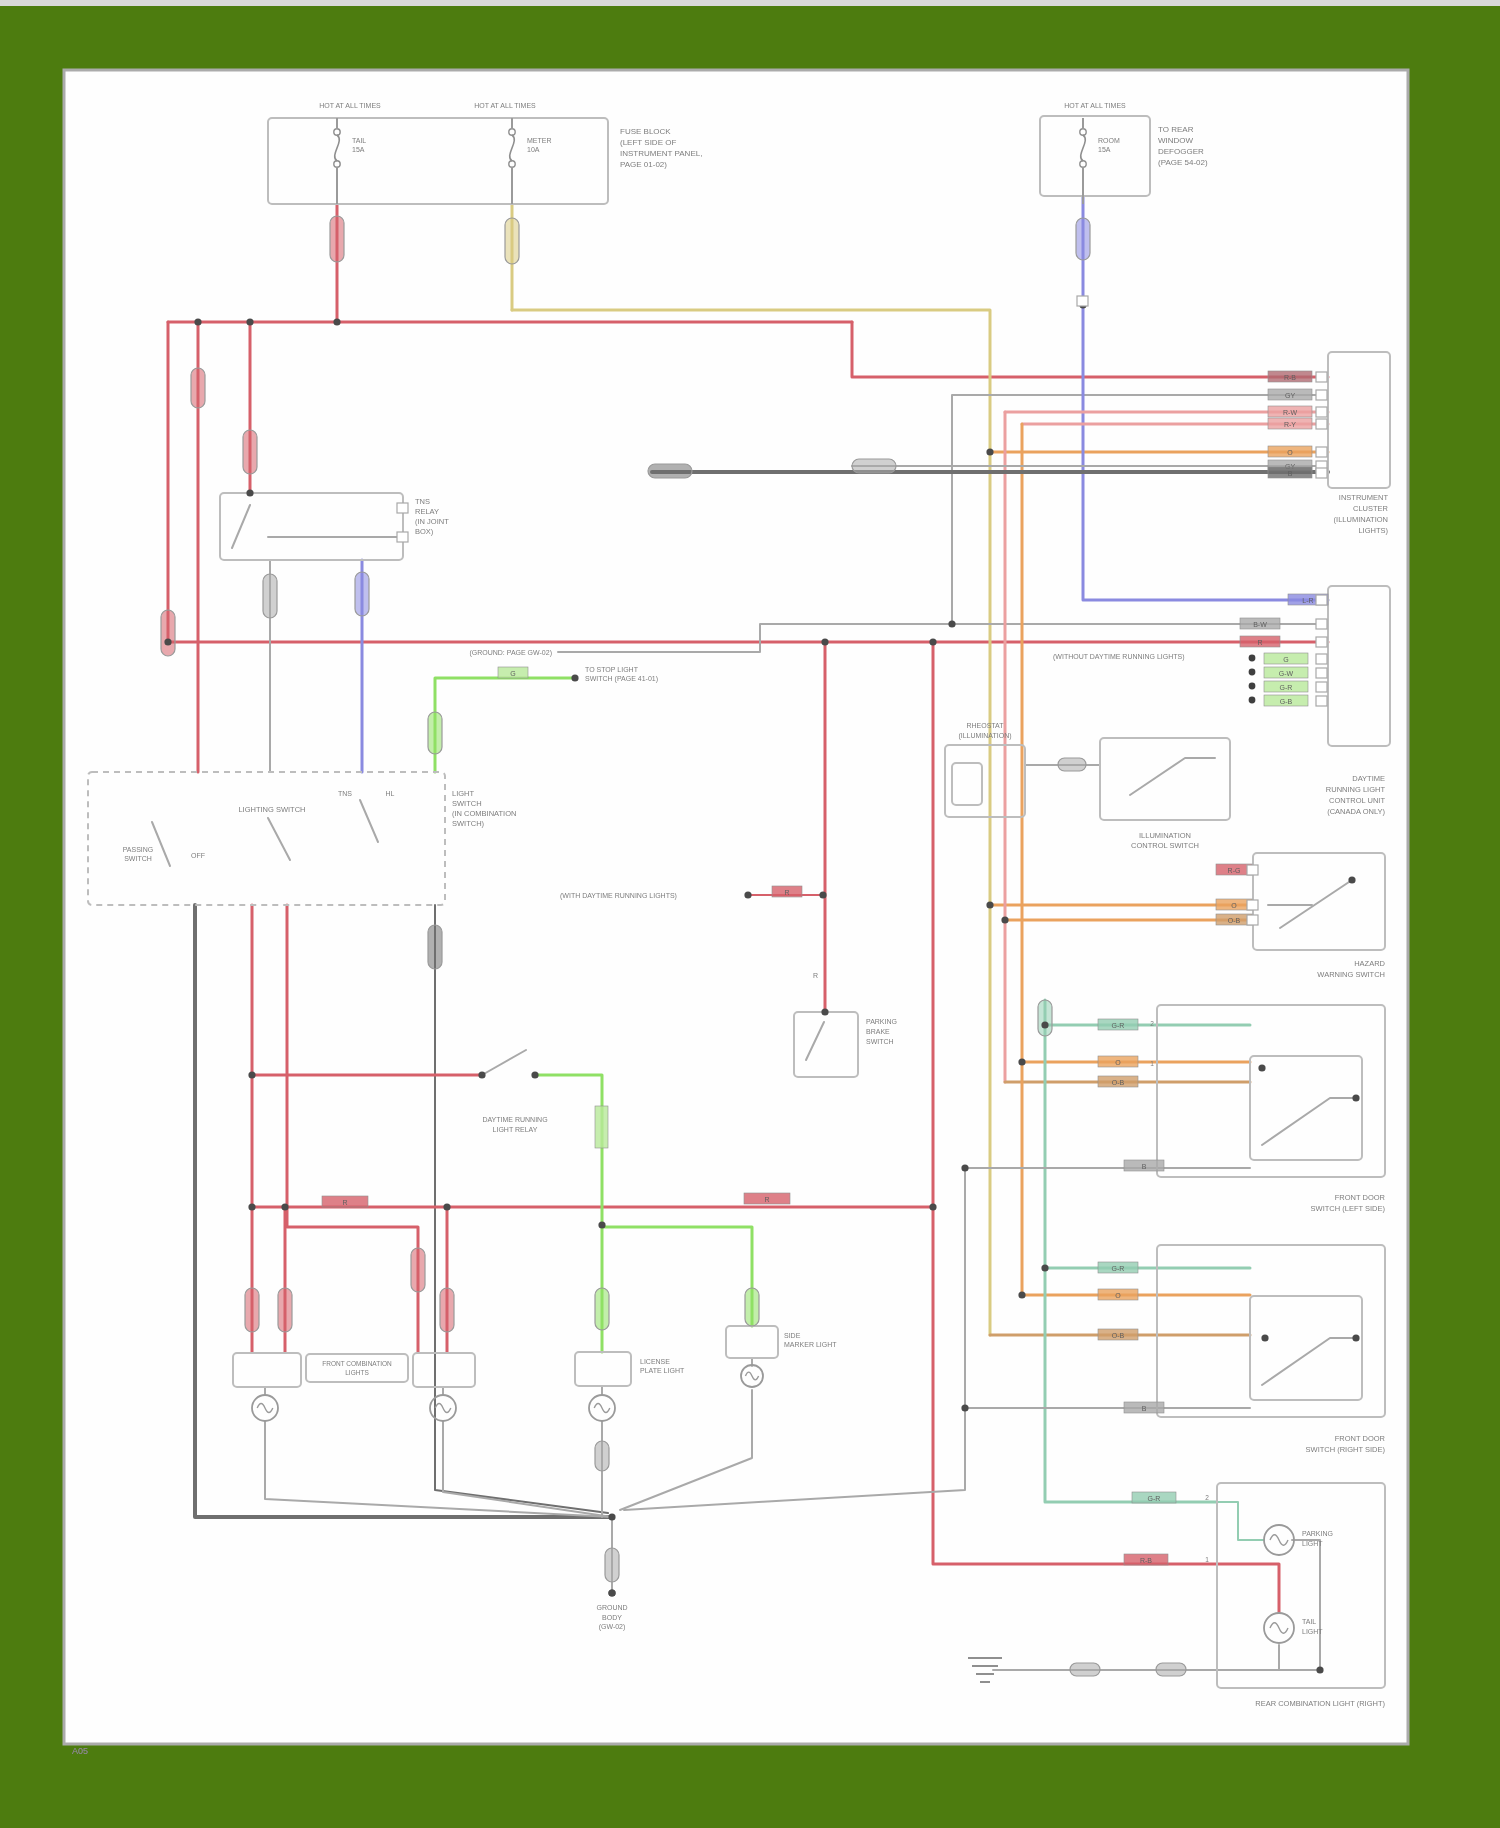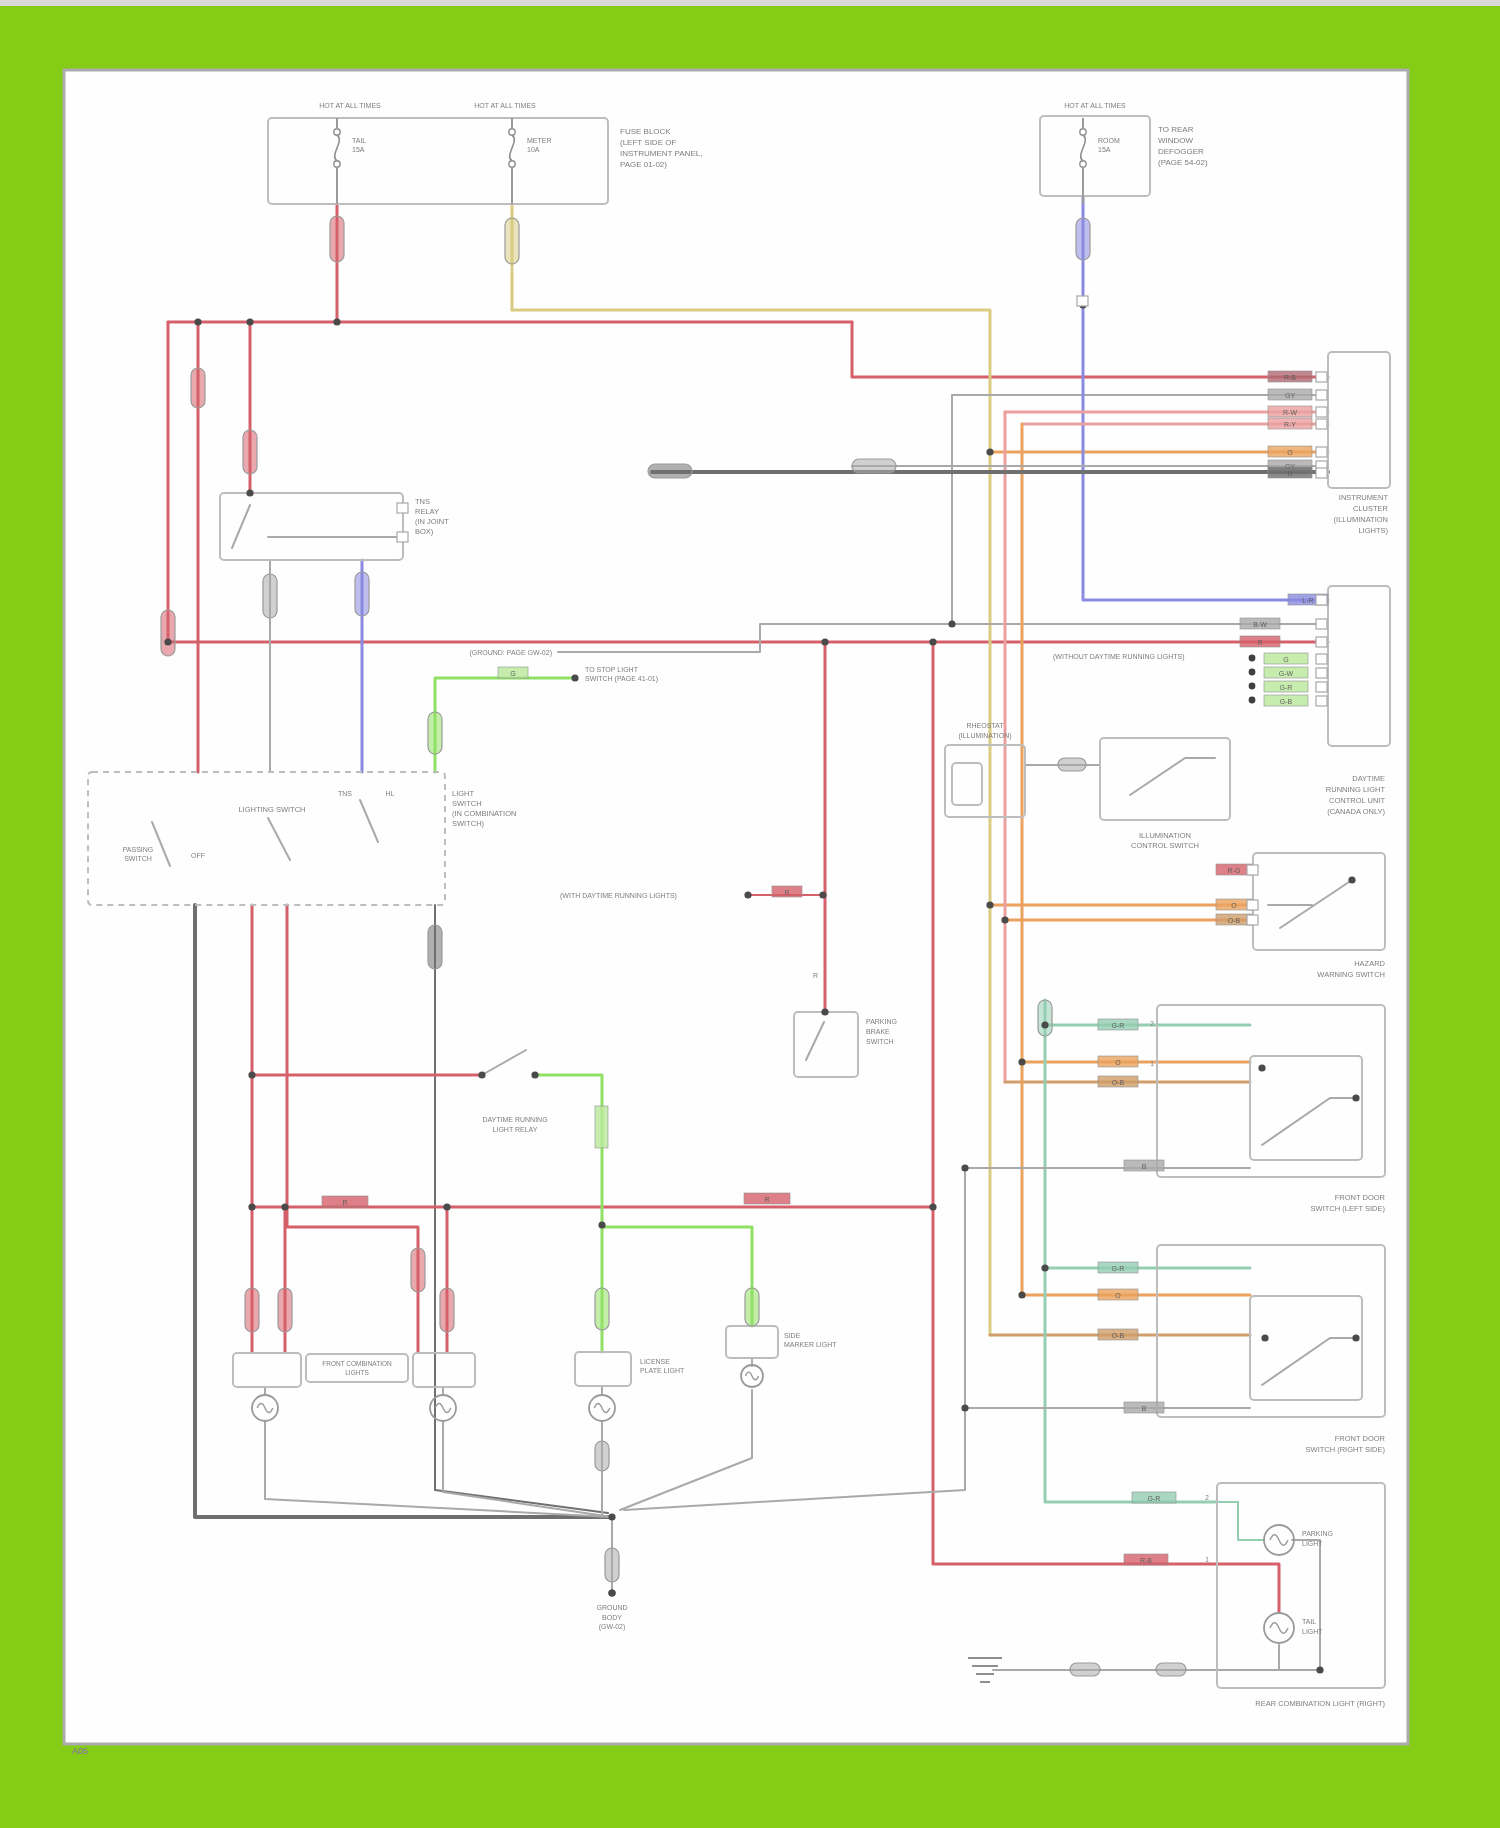--- a/index.html
+++ b/index.html
@@ -1,16 +1,16 @@
 <!DOCTYPE html>
 <html><head>
 <meta charset="utf-8">
 <style>
   html,body{margin:0;padding:0;background:#ffffff;}
-  .stage{position:relative;width:1500px;height:1828px;background:#84cc16;overflow:hidden;
+  .stage{position:relative;width:1500px;height:1828px;background:#4d7c0f;overflow:hidden;
          font-family:"Liberation Sans",sans-serif;}
   .topstrip{position:absolute;left:0;top:0;width:1500px;height:6px;background:#d9d9d9;}
   svg{position:absolute;left:0;top:0;filter:blur(0.7px);}
   text{font-family:"Liberation Sans",sans-serif;}
 </style>
 </head>
 <body>
 
 <div class="stage">
   <div class="topstrip"></div>

